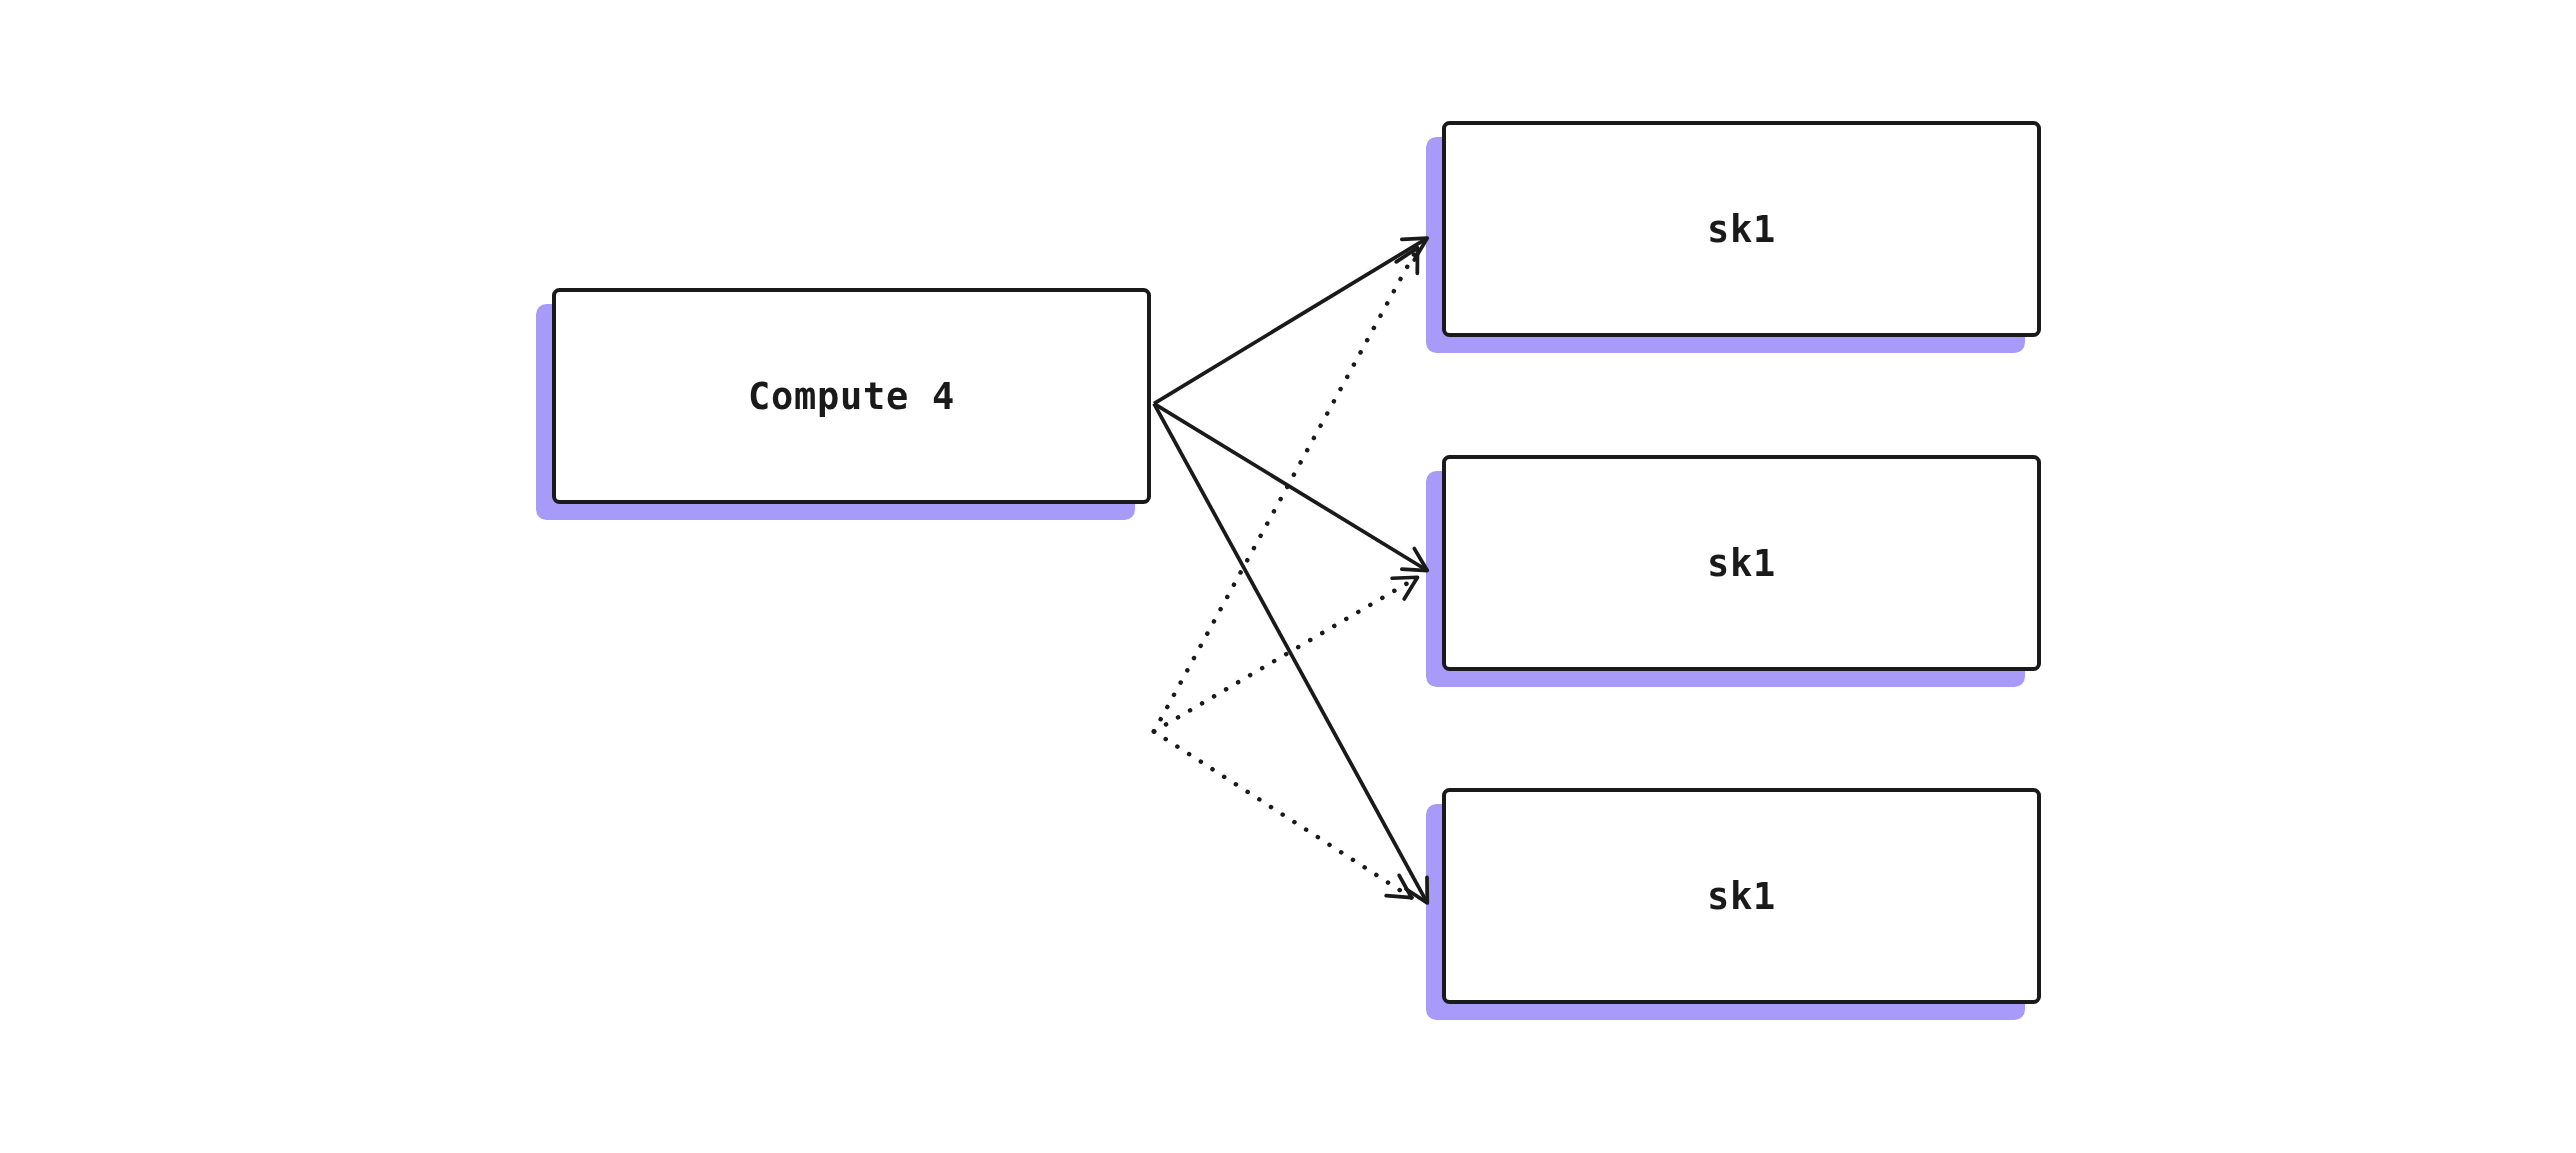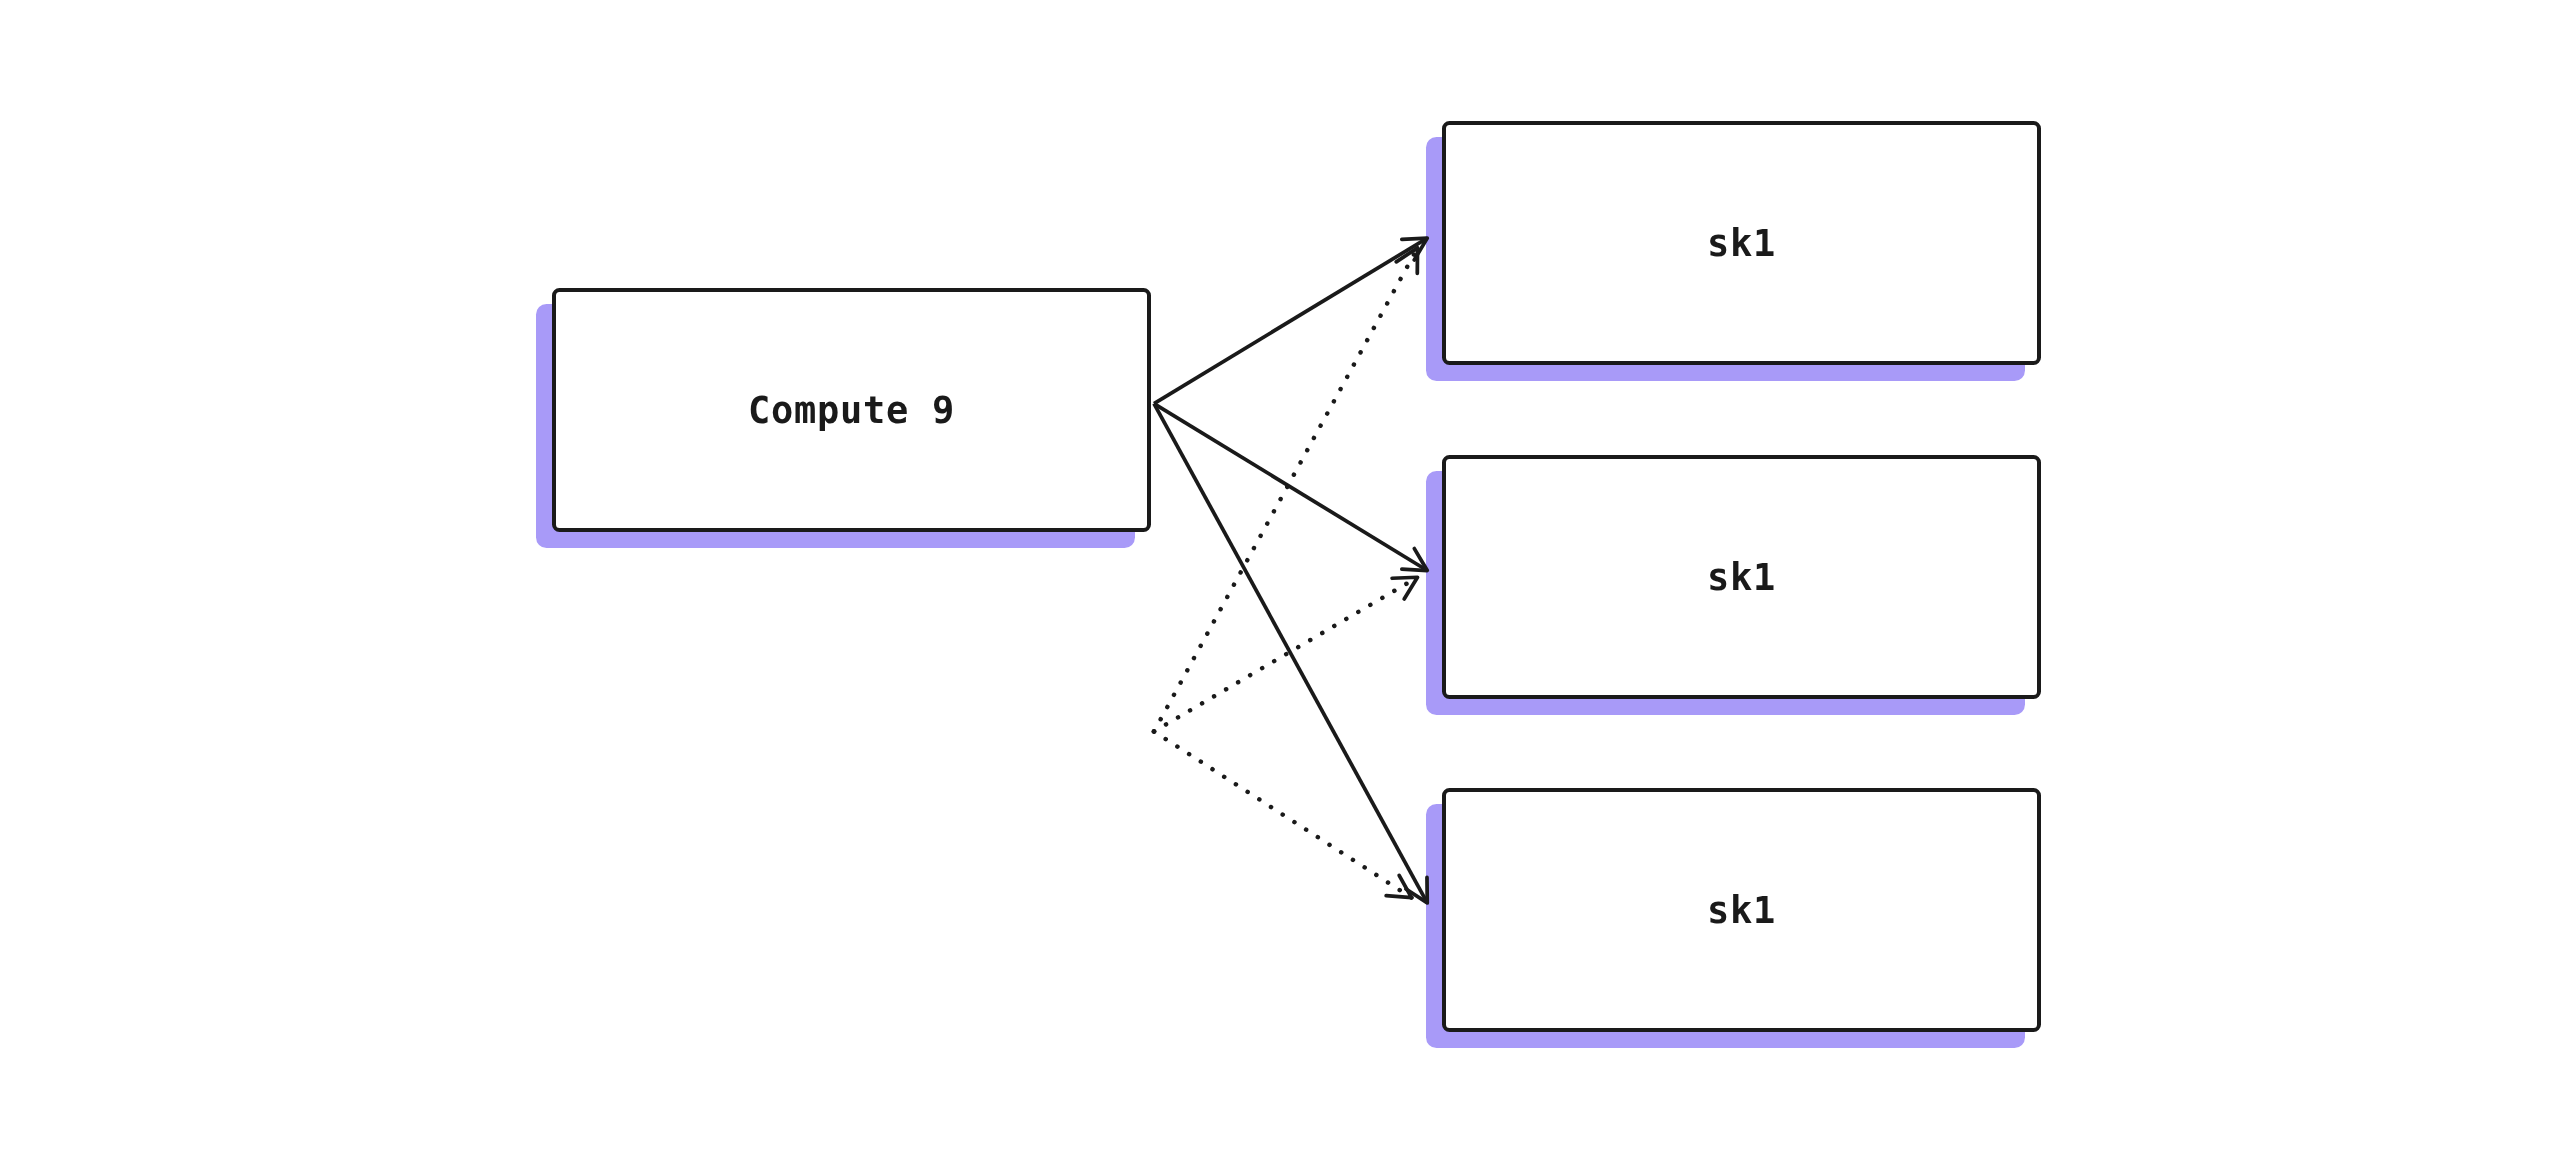--- a/index.html
+++ b/index.html
@@ -11,21 +11,21 @@
     position: relative;
     width: 2576px;
     height: 1153px;
     background: #ffffff;
     overflow: hidden;
     font-family: "DejaVu Sans Mono", "Liberation Mono", monospace;
   }
   .node {
     position: absolute;
     width: 599px;
-    height: 244px;
+    height: 216px;
   }
   .node .shadow {
     position: absolute;
     left: -15.7px;
     top: 15.7px;
     width: 100%;
     height: 100%;
     background: #a89af8;
     border-radius: 10.5px;
   }
@@ -63,21 +63,21 @@
   }
 </style>
 </head>
 <body>
 
 <div class="canvas">
 
   <div class="node pos-compute1">
     <div class="shadow"></div>
     <div class="box">
-      <span class="label">Compute 9</span>
+      <span class="label">Compute 4</span>
     </div>
   </div>
 
 
   <div class="node pos-sk1a">
     <div class="shadow"></div>
     <div class="box">
       <span class="label">sk1</span>
     </div>
   </div>

